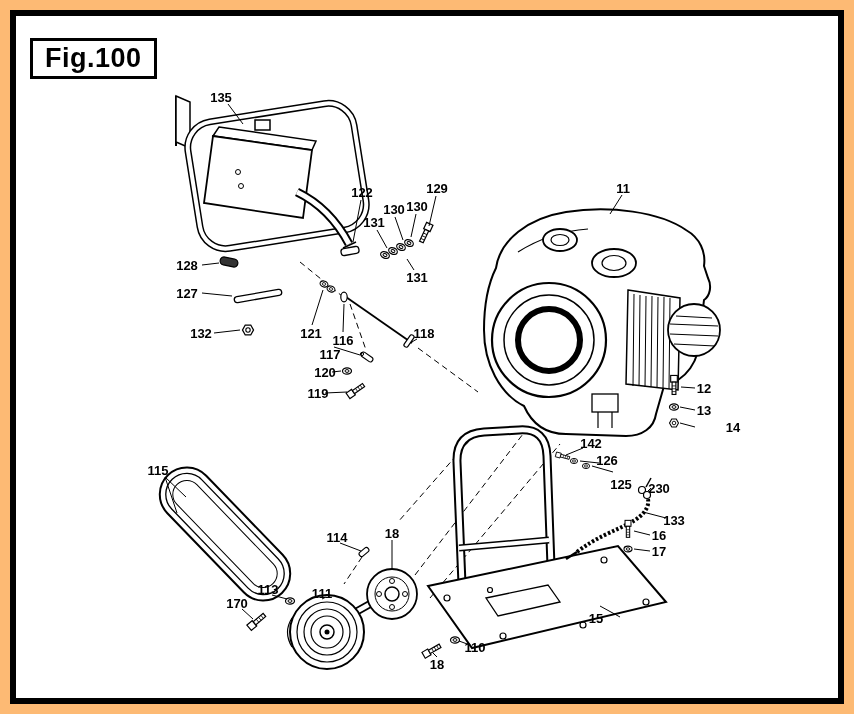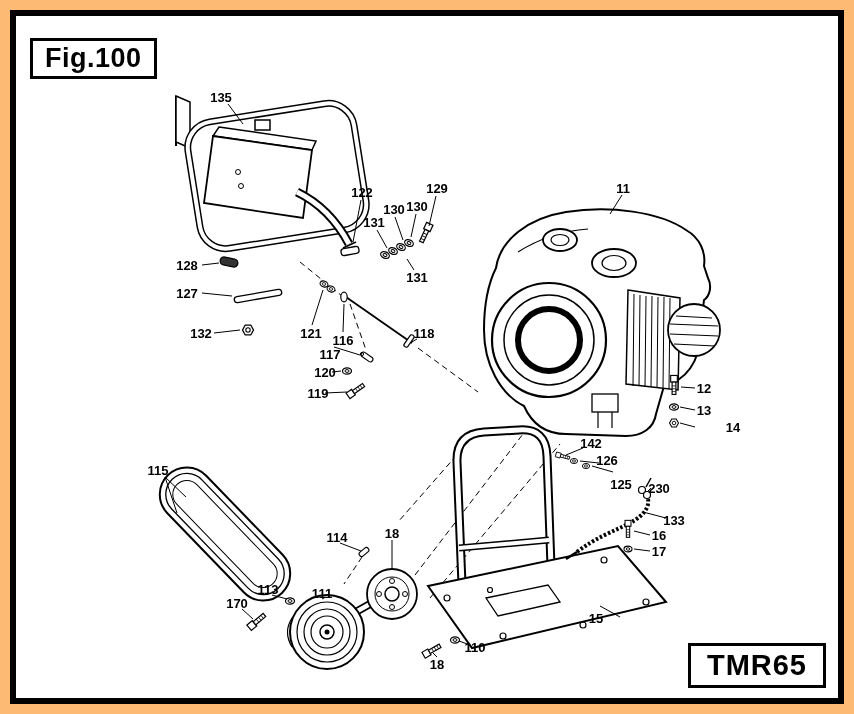--- a/index.html
+++ b/index.html
@@ -24,23 +24,20 @@
 </head>
 <body>
 
 <div class="canvas">
   <div class="frame"></div>
 
   <div class="fig-box">
     <span>Fig.100</span>
   </div>
 
-  <div class="model-box">
-    <span>TMR65</span>
-  </div>
 
   <svg class="diagram" width="854" height="714" viewBox="0 0 854 714">
     <defs>
       <g id="washer">
         <ellipse cx="0" cy="0" rx="4.5" ry="3.2" fill="#fff" stroke="#000" stroke-width="1.2"></ellipse>
         <ellipse cx="0" cy="0" rx="2" ry="1.4" fill="none" stroke="#000" stroke-width="1"></ellipse>
       </g>
       <g id="bolt">
         <rect x="-9" y="-3.5" width="7" height="7" fill="#fff" stroke="#000" stroke-width="1.2"></rect>
         <rect x="-2" y="-2" width="13" height="4" fill="#fff" stroke="#000" stroke-width="1.2"></rect>

